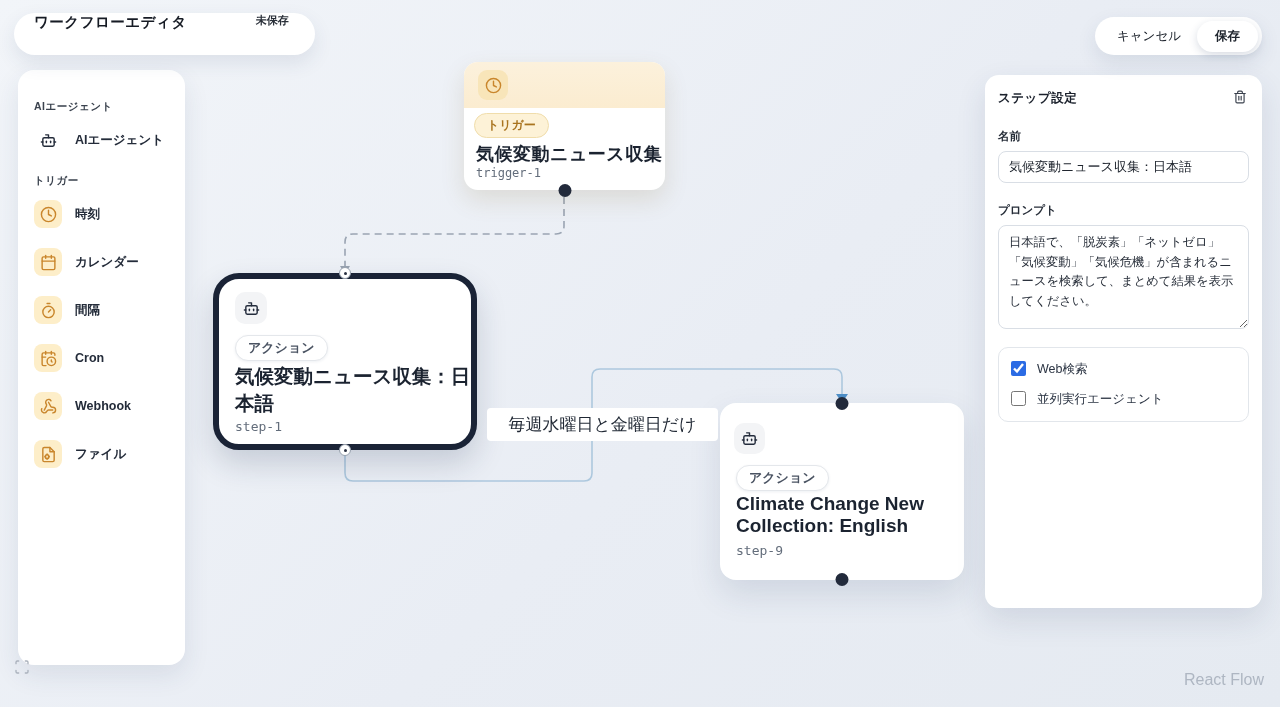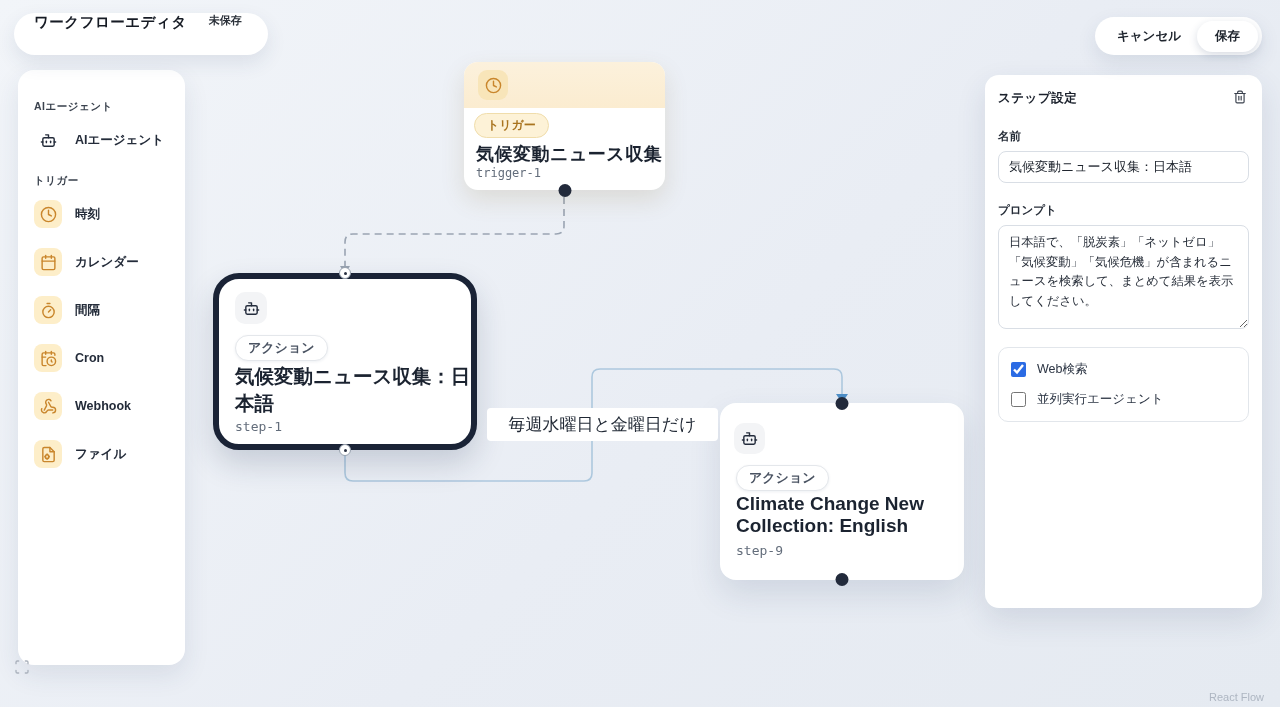--- a/index.html
+++ b/index.html
@@ -11,28 +11,28 @@
     position:relative;
   }
 
   
   .titlebar {
     position:absolute; left:14px; top:13px; height:42px;
     background:#fff; border-radius:22px; box-shadow:0 8px 20px rgba(40,60,100,.10);
     display:flex; align-items:flex-start; gap:22px; padding:0 26px 0 20px; z-index:30;
   }
   .titlebar .app-title { font-size:14.5px; font-weight:bold; letter-spacing:.5px; color:#161b24; }
-  .titlebar .status { font-size:11px; font-weight:bold; color:#2a3039; }
+  .titlebar .status { font-size:11px; font-weight:bold; color:#2a3039;margin-left:47px; }
 
   .actionbar {
     position:absolute; right:18px; top:17px; height:38px;
     background:#fff; border-radius:19px; box-shadow:0 8px 20px rgba(40,60,100,.10);
     display:flex; align-items:center; padding:0 4px 0 22px; z-index:30;
   }
-  .btn-cancel { background:none; border:none; font-size:12.5px; font-weight:bold; color:#20262f; cursor:pointer; font-family:inherit; }
+  .btn-cancel { background:none; border:none; font-size:12.5px; font-weight:normal; color:#20262f; cursor:pointer; font-family:inherit; }
   .btn-save {
     margin-left:16px; height:31px; padding:0 18px; background:#fff; border:none; cursor:pointer;
     border-radius:16px; box-shadow:0 3px 9px rgba(40,60,100,.18); font-size:12.5px; font-weight:bold; color:#20262f; font-family:inherit;
   }
 
   
   .palette {
     position:absolute; left:18px; top:70px; width:167px; height:595px;
     background:#fff; border-radius:16px; box-shadow:0 10px 26px rgba(40,60,100,.10);
     padding:16px 14px; z-index:20;
@@ -107,28 +107,28 @@
   .field-label { font-size:11.5px; font-weight:bold; color:#262d38; margin:20px 0 7px; }
   .name-input {
     width:100%; height:32px; border:1px solid #d9dee5; border-radius:8px; padding:0 10px;
     font-size:13px; color:#20262f; font-family:inherit; background:#fff;
   }
   .prompt-area {
     width:100%; height:104px; border:1px solid #d9dee5; border-radius:8px; padding:7px 10px;
     font-size:12.3px; line-height:1.6; color:#262d38; font-family:inherit; resize:both; background:#fff;
   }
   .options-box { margin-top:14px; border:1px solid #e2e6eb; border-radius:10px; padding:13px 12px; display:flex; flex-direction:column; gap:13px; }
-  .option-row { display:flex; align-items:center; gap:11px; }
+  .option-row { display:flex; align-items:flex-start; gap:11px; }
   .option-row input[type=checkbox] { width:15px; height:15px; accent-color:#2b6be4; cursor:pointer; }
   .option-row .opt-label { font-size:12.5px; color:#2a3342; }
 
   
   .fitview-btn { position:absolute; left:14px; bottom:29px; background:none; border:none; color:#aab1bc; cursor:pointer; z-index:25; }
   .fitview-btn svg { width:16px; height:16px; stroke:currentColor; fill:none; stroke-width:2; stroke-linecap:round; stroke-linejoin:round; }
-  .attribution { position:absolute; right:16px; bottom:4px; font-size:11px; color:#aeb6c2; z-index:25; }
+  .attribution { position:absolute; right:16px; bottom:18px; font-size:16px; color:#aeb6c2; z-index:25; }
 </style>
 </head>
 <body>
 
 <svg class="edges" width="1280" height="707" viewBox="0 0 1280 707">
   <path d="M564 197 V226 Q564 234 556 234 H353 Q345 234 345 242 V268" stroke="#9aa4b2" stroke-width="1.6" fill="none" stroke-dasharray="7 5"></path>
   <polygon points="340,266 350,266 345,274" fill="#98a2b0"></polygon>
   <path d="M345 450 V473 Q345 481 353 481 H584 Q592 481 592 473 V377 Q592 369 600 369 H834 Q842 369 842 377 V396" stroke="#adc8de" stroke-width="1.6" fill="none"></path>
   <polygon points="836,394 848,394 842,403" fill="#4e8fc7"></polygon>
 </svg>

